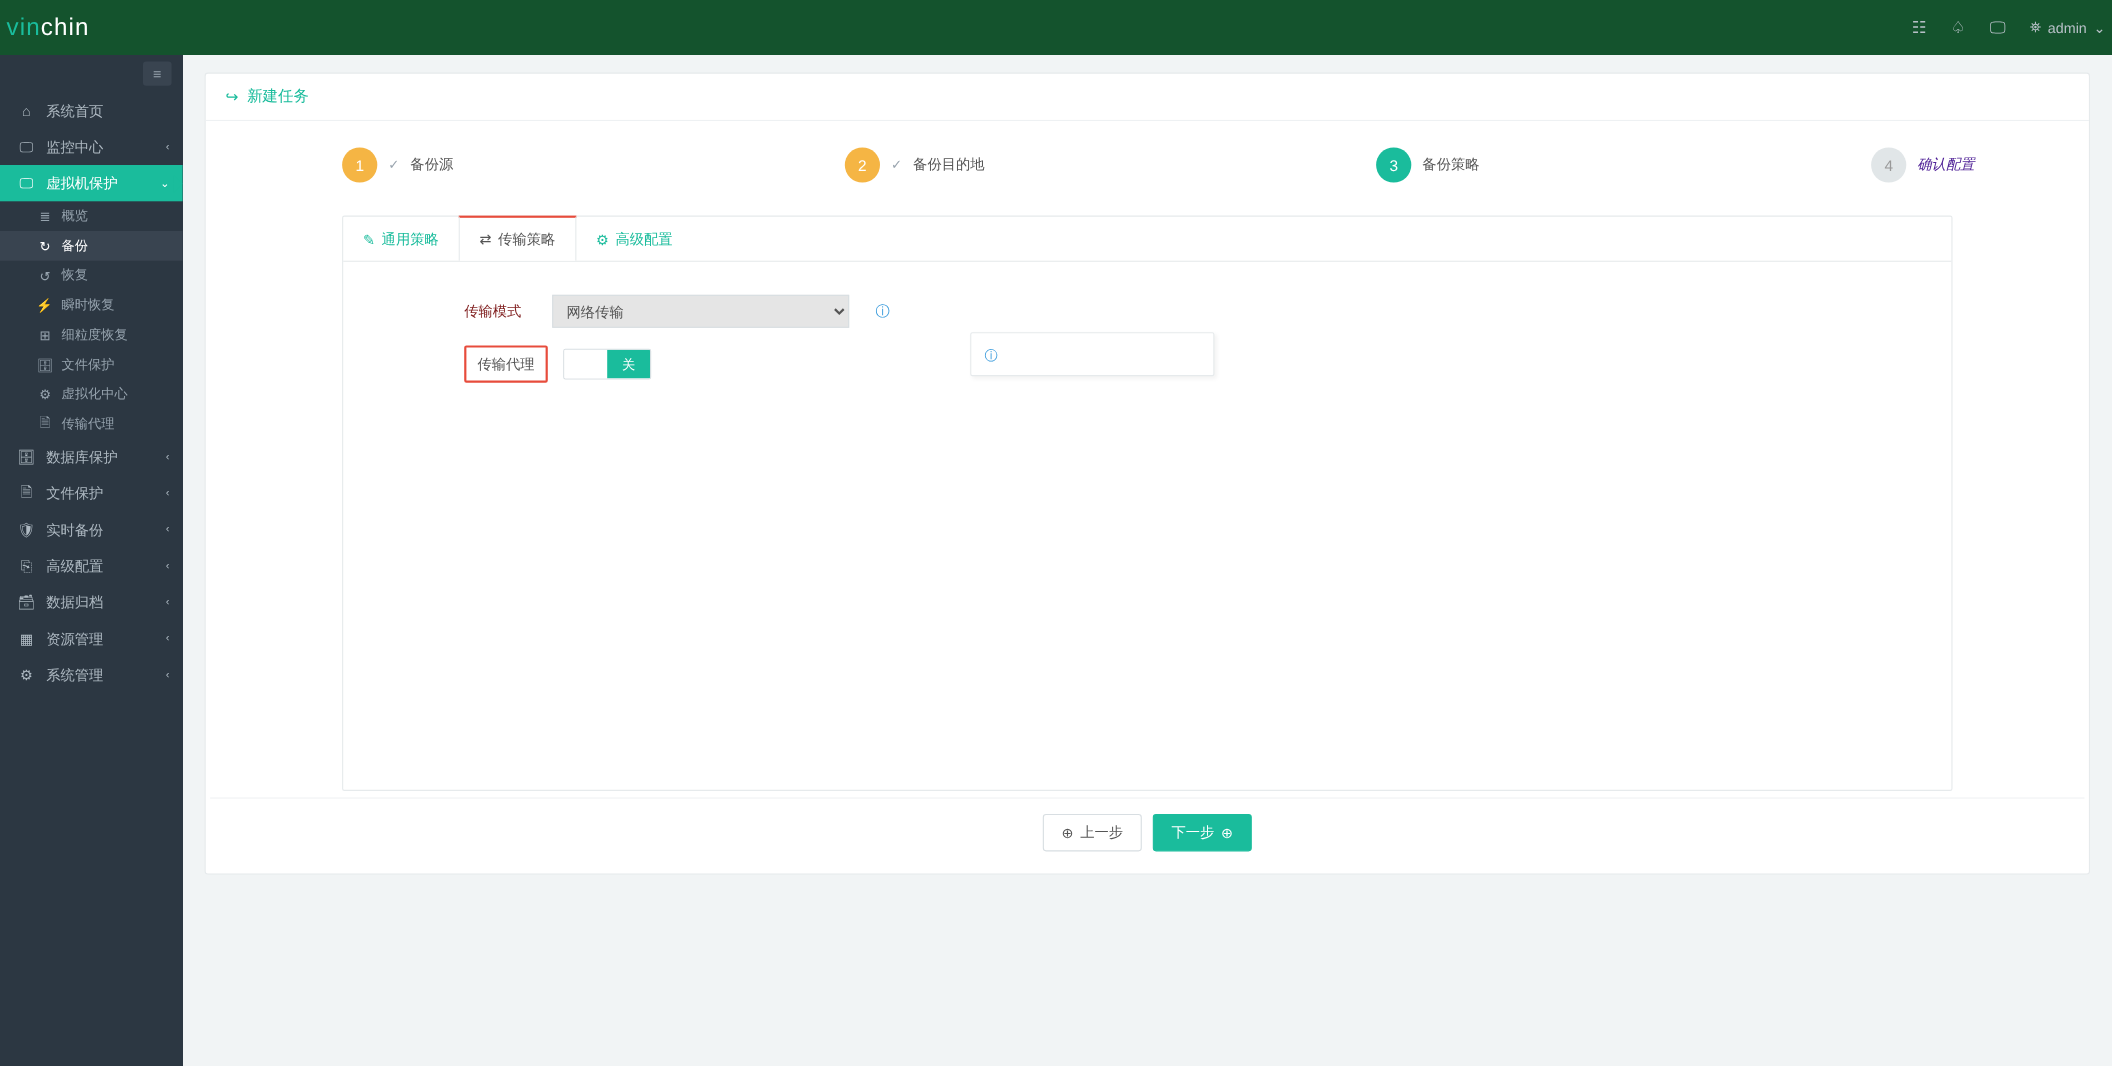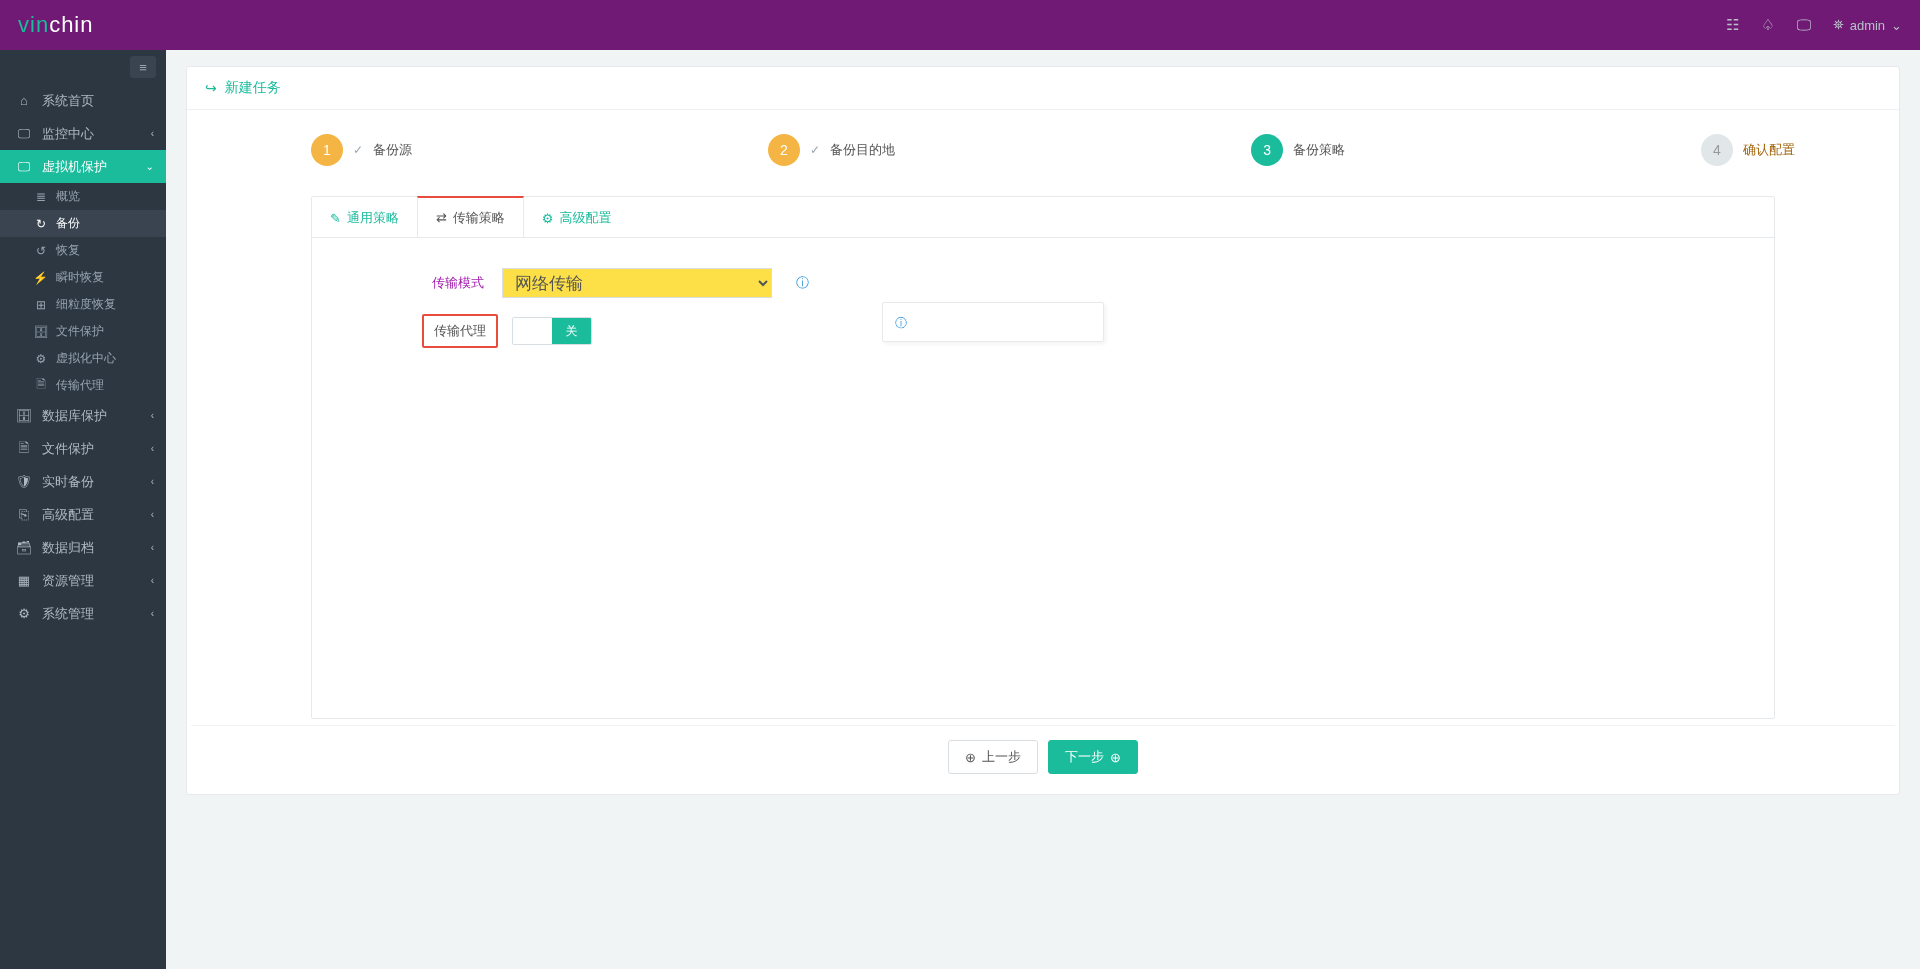--- a/index.html
+++ b/index.html
@@ -1,19 +1,19 @@
 <!DOCTYPE html>
 <html><head>
 <meta charset="utf-8">
 <style>
 * { margin: 0; padding: 0; box-sizing: border-box; }
 body { font-family: "Microsoft YaHei", Arial, sans-serif; font-size: 13px; background: #f1f4f5; color: #555; }
 
 
-.navbar { height: 50px; background: #701a75; display: flex; align-items: center; padding: 0 18px; justify-content: space-between; }
+.navbar { height: 50px; background: #14532d; display: flex; align-items: center; padding: 0 6px; justify-content: space-between; }
 .logo { font-size: 22px; font-weight: 400; color: #fff; letter-spacing: 1px; font-family: "Segoe UI", sans-serif; }
 .logo .thin { color: #1abc9c; font-weight: 300; }
 .nav-right { display: flex; align-items: center; gap: 22px; color: #b7c0c7; }
 .nav-icon { cursor: pointer; font-size: 15px; }
 .user { display: flex; align-items: center; gap: 6px; cursor: pointer; }
 
 
 .sidebar { position: fixed; top: 50px; left: 0; bottom: 0; width: 166px; background: #2c3742; color: #aeb9c2; overflow-y: auto; }
 .side-toggle { height: 34px; display: flex; justify-content: flex-end; padding: 6px 10px; }
 .side-toggle-btn { width: 26px; height: 22px; background: #394450; border-radius: 3px; display: flex; align-items: center; justify-content: center; cursor: pointer; color:#9aa5af;}
@@ -32,32 +32,32 @@
 .panel-head { padding: 12px 18px; border-bottom: 1px solid #eef1f3; display: flex; align-items: center; color: #1abc9c; font-size: 14px; gap:8px;}
 .panel-body { padding: 24px 4px 6px; }
 .steps { display: flex; justify-content: space-between; padding: 0 100px 0 120px; margin-bottom: 30px; }
 .step { display: flex; align-items: center; gap: 10px; }
 .step-num { width: 32px; height: 32px; border-radius: 50%; display: flex; align-items: center; justify-content: center; color: #fff; font-size: 14px; }
 .step-num.done { background: #f5b544; }
 .step-num.cur { background: #1abc9c; }
 .step-num.pend { background: #e1e6e8; color: #999; }
 .step .chk { color: #9aa5af; font-size: 12px; }
 .step .lbl { color: #555; text-align: center; }
-.step.pend .lbl { color:#a16207; }
+.step.pend .lbl { color:#4c1d95;font-style:italic; }
 
 
 .tab-wrap { margin: 0 120px; border: 1px solid #e6eaec; border-radius: 2px; }
 .tabs { display: flex; border-bottom: 1px solid #e6eaec; }
 .tab { padding: 10px 18px; cursor: pointer; display: flex; align-items: center; gap: 6px; color: #1abc9c; font-size: 13px; border-top: 2px solid transparent; }
 .tab.active { border-top: 2px solid #e74c3c; background: #fff; color: #555; margin-top:-1px; border-left:1px solid #e6eaec; border-right:1px solid #e6eaec;}
 .tab-content { padding: 30px 20px 280px 110px; position: relative; min-height:480px;}
 .frow { display: flex; align-items: center; margin-bottom: 16px; }
-.frow .flabel { width: 80px; text-align: right; padding-right: 18px; color: #a21caf; font-size:13px;}
+.frow .flabel { width: 80px; text-align: left; padding-right: 18px; color: #7f1d1d; font-size:13px;}
 .frow.hl .flabel-box { border: 2px solid #e74c3c; padding: 6px 10px; border-radius: 2px; display:inline-block; margin-right:8px;}
-select.sel { width: 270px; height: 30px; border: 1px solid #d8dee2; padding: 0 8px; background: #fde047; cursor:pointer; font-size:17px; color:#555;}
+select.sel { width: 270px; height: 30px; border: 1px solid #d8dee2; padding: 0 8px; background: #e5e5e5; cursor:pointer; font-size:13px; color:#555;}
 .toggle { display: inline-flex; width: 80px; height: 28px; border: 1px solid #d8dee2; border-radius: 2px; overflow: hidden; margin-left:6px;}
 .toggle .half { width: 50%; display: flex; align-items: center; justify-content: center; font-size: 12px; }
 .toggle .on { background: #fff; }
 .toggle .off { background: #1abc9c; color: #fff; }
 .info-icn { color: #3498db; margin-left: 24px; cursor:pointer; }
 .tip { position: absolute; left: 570px; top: 64px; width: 222px; background: #fff; border: 1px solid #e6eaec; border-radius: 2px; padding: 8px 12px; font-size: 12px; color: #666; line-height: 1.7; box-shadow: 2px 2px 4px rgba(0,0,0,0.05); display:flex; gap:8px;}
 .tip .ti { color:#3498db; padding-top:2px;}
 .footer-btns { display: flex; justify-content: center; gap: 10px; padding: 14px 0; border-top: 1px solid #f0f2f4; margin-top:6px;}
 .btn { padding: 7px 16px; border-radius: 3px; border: 1px solid #d8dee2; background: #fff; cursor: pointer; font-size:13px; display:inline-flex; align-items:center; gap:6px; color:#555;}
 .btn.next { background: #1abc9c; border-color: #1abc9c; color: #fff; }

